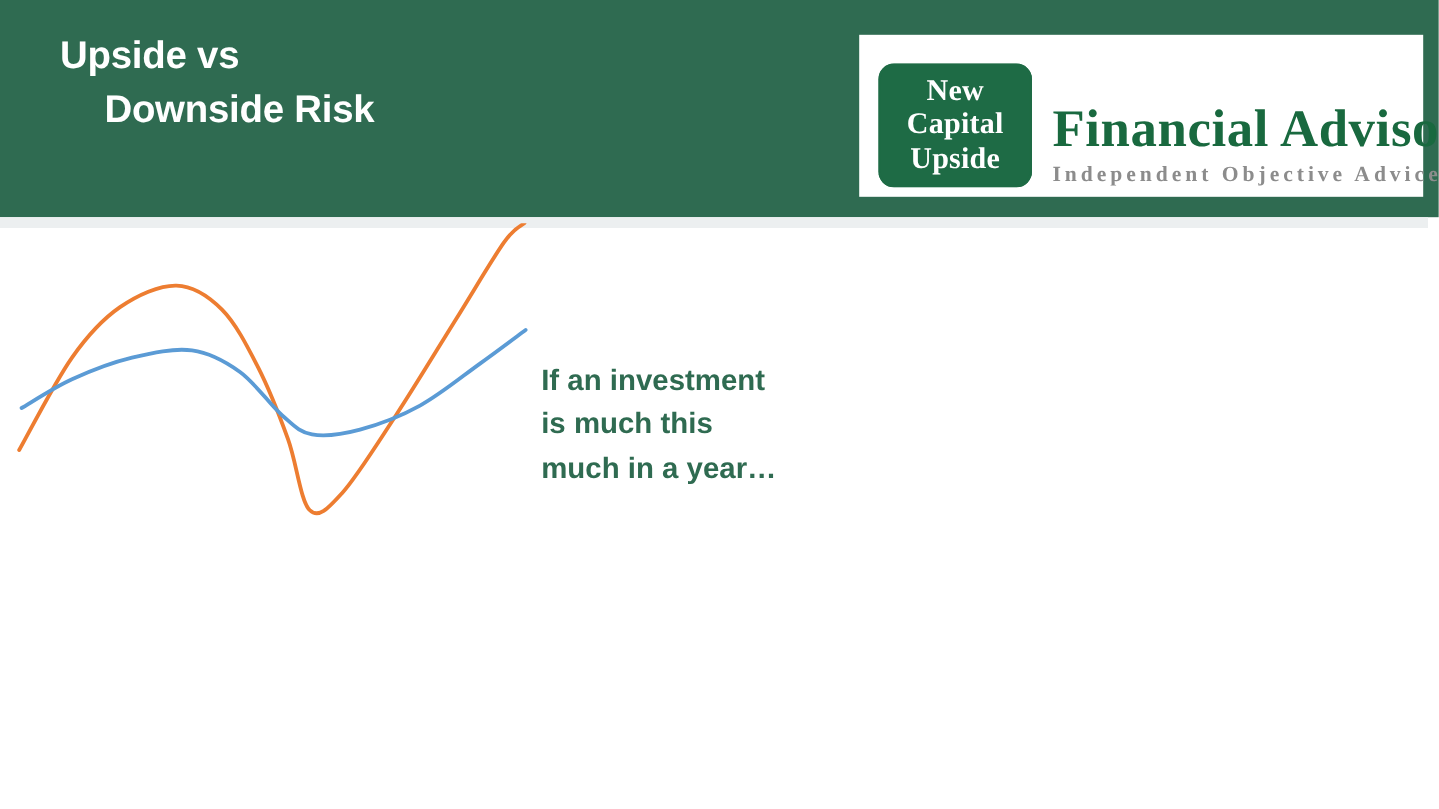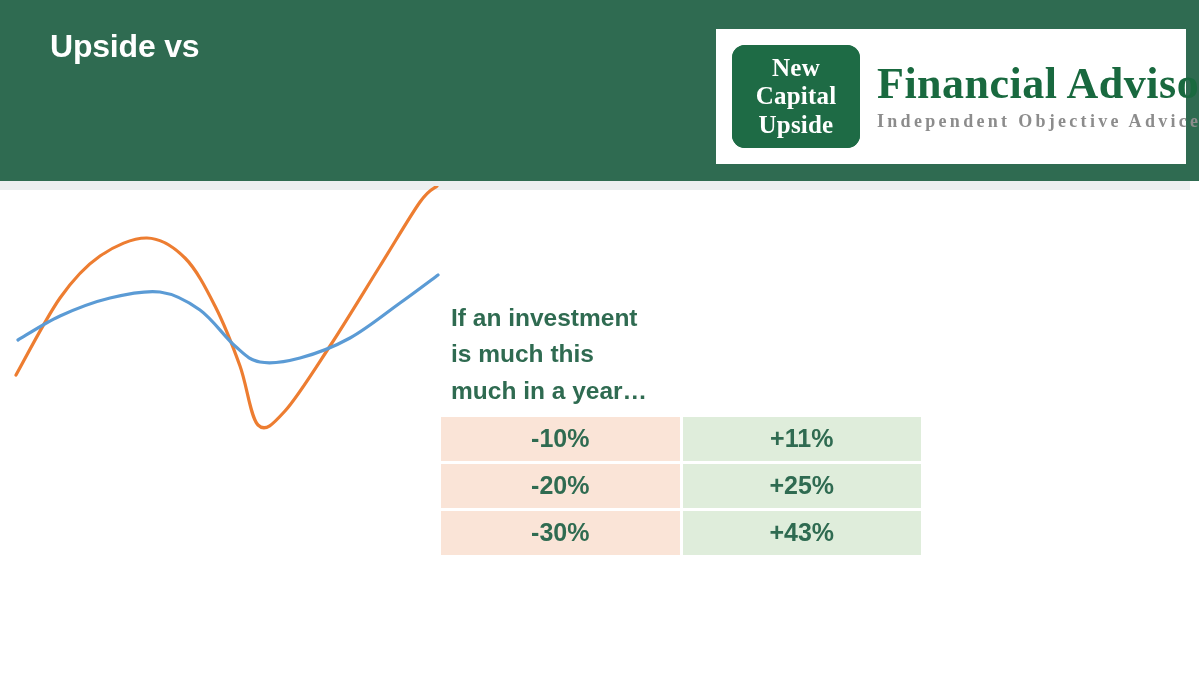--- a/index.html
+++ b/index.html
@@ -65,21 +65,21 @@
     height: 135px;
     background: #ffffff;
     box-sizing: border-box;
   }
   .logo-inner {
     position: absolute;
     left: 8px; top: 8px;
     width: 454px;
     height: 119px;
     display: flex;
-    align-items: center;
+    align-items: flex-end;
   }
   .logo-badge {
     width: 128px;
     height: 103px;
     margin-left: 8px;
     background: #1e6b45;
     border-radius: 13px;
     box-shadow: inset 0 0 0 2px #1e6b45;
     display: flex;
     flex-direction: column;
@@ -177,20 +177,21 @@
 </head>
 <body>
 
 <div class="slide">
 
   <div class="header-band"></div>
   <div class="header-underline"></div>
 
   <div class="slide-title">
     <span>Upside vs</span>
+    <span class="line2">Downside Risk</span>
   </div>
 
   <div class="logo-box">
     <div class="logo-inner">
       <div class="logo-badge">
         <span>New</span>
         <span>Capital</span>
         <span>Upside</span>
       </div>
       <div class="logo-text">
@@ -211,29 +212,15 @@
     <div class="table-headers">
       <div class="th col1">
         <div>If an investment</div>
         <div>is much this</div>
         <div>much in a year…</div>
       </div>
       <div class="th col2">
       </div>
     </div>
 
-    <div class="table-rows">
-      <div class="trow">
-        <div class="tcell loss">-10%</div>
-        <div class="tcell gain">+11%</div>
-      </div>
-      <div class="trow">
-        <div class="tcell loss">-20%</div>
-        <div class="tcell gain">+25%</div>
-      </div>
-      <div class="trow">
-        <div class="tcell loss">-30%</div>
-        <div class="tcell gain">+43%</div>
-      </div>
-    </div>
   </div>
 
 </div>
 
 </body></html>

